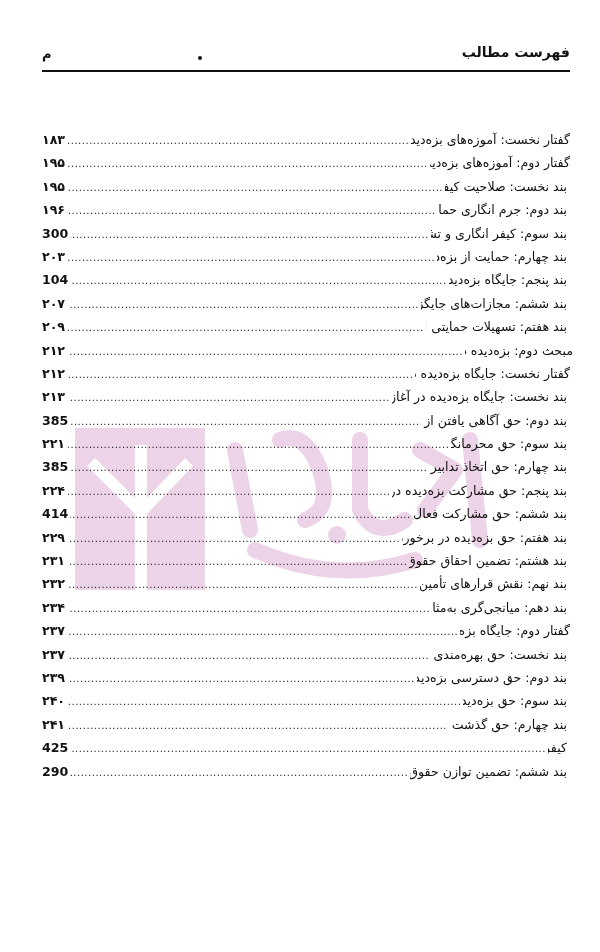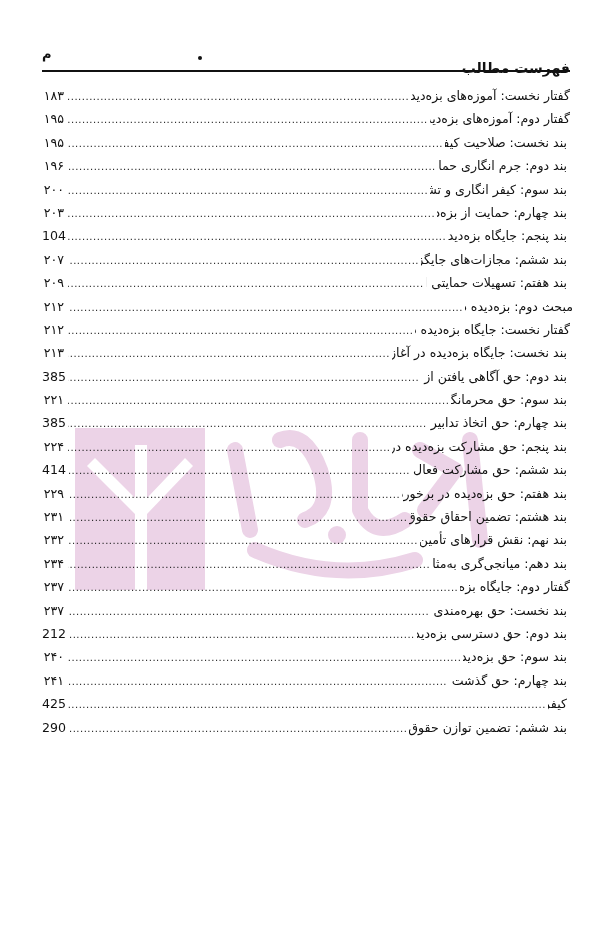--- a/index.html
+++ b/index.html
@@ -25,21 +25,21 @@
       position: absolute;
       left: 42px;
       top: 44px;
       width: 528px;
       height: 30px;
       direction: rtl;
     }
     .header-title {
       position: absolute;
       right: 0;
-      top: 16px;
+      top: 0;
       font-size: 14px;
       font-weight: bold;
       color: #111;
     }
     .header-page {
       position: absolute;
       left: 0;
       top: 2px;
       font-size: 13px;
       font-weight: bold;
@@ -101,23 +101,24 @@
       font-size: 10px;
       letter-spacing: 0.5px;
       margin: 0 2px;
       min-width: 8px;
     }
     .toc-dots::before {
       content: "................................................................................................................................................................................................................................";
     }
     .toc-page {
       flex: 0 0 auto;
-      font-weight: normal;
+      font-weight: bold;
       min-width: 24px;
-      text-align: center;
+      text-align: left;
+      margin-top: 44px;
     }
     .toc-row.wrap-first {
       justify-content: flex-start;
       letter-spacing: 0.6px;
     }
     .toc-row.wrap-first .toc-title {
       flex: 1 1 auto;
       text-align: justify;
     }
   </style>
@@ -168,21 +169,21 @@
       <span class="toc-page">۱۹۵</span>
     </div>
     <div class="toc-row indent-1">
       <span class="toc-title">بند دوم: جرم انگاری حمایتی به‌منظور صیانت از بزه‌دیده</span>
       <span class="toc-dots"></span>
       <span class="toc-page">۱۹۶</span>
     </div>
     <div class="toc-row indent-1">
       <span class="toc-title">بند سوم: کیفر انگاری و تشدید مجازات در حمایت از بزه‌دیده</span>
       <span class="toc-dots"></span>
-      <span class="toc-page">۲۰۰</span>
+      <span class="toc-page">300</span>
     </div>
     <div class="toc-row indent-1">
       <span class="toc-title">بند چهارم: حمایت از بزه‌دیده در بستر کیفرزدایی هدفمند</span>
       <span class="toc-dots"></span>
       <span class="toc-page">۲۰۳</span>
     </div>
     <div class="toc-row indent-1">
       <span class="toc-title">بند پنجم: جایگاه بزه‌دیده در فرآیند تخفیف مجازات</span>
       <span class="toc-dots"></span>
       <span class="toc-page">104</span>
@@ -263,21 +264,21 @@
       <span class="toc-page">۲۳۷</span>
     </div>
     <div class="toc-row indent-1">
       <span class="toc-title">بند نخست: حق بهره‌مندی بزه‌دیده از وکیل و حمایت حقوقی</span>
       <span class="toc-dots"></span>
       <span class="toc-page">۲۳۷</span>
     </div>
     <div class="toc-row indent-1">
       <span class="toc-title">بند دوم: حق دسترسی بزه‌دیده به محتویات پرونده در مرحله دادرسی</span>
       <span class="toc-dots"></span>
-      <span class="toc-page">212</span>
+      <span class="toc-page">۲۳۹</span>
     </div>
     <div class="toc-row indent-1">
       <span class="toc-title">بند سوم: حق بزه‌دیده به محاکمه غیرعلنی</span>
       <span class="toc-dots"></span>
       <span class="toc-page">۲۴۰</span>
     </div>
     <div class="toc-row indent-1">
       <span class="toc-title">بند چهارم: حق گذشت بزه‌دیده در مرحله دادرسی</span>
       <span class="toc-dots"></span>
       <span class="toc-page">۲۴۱</span>

